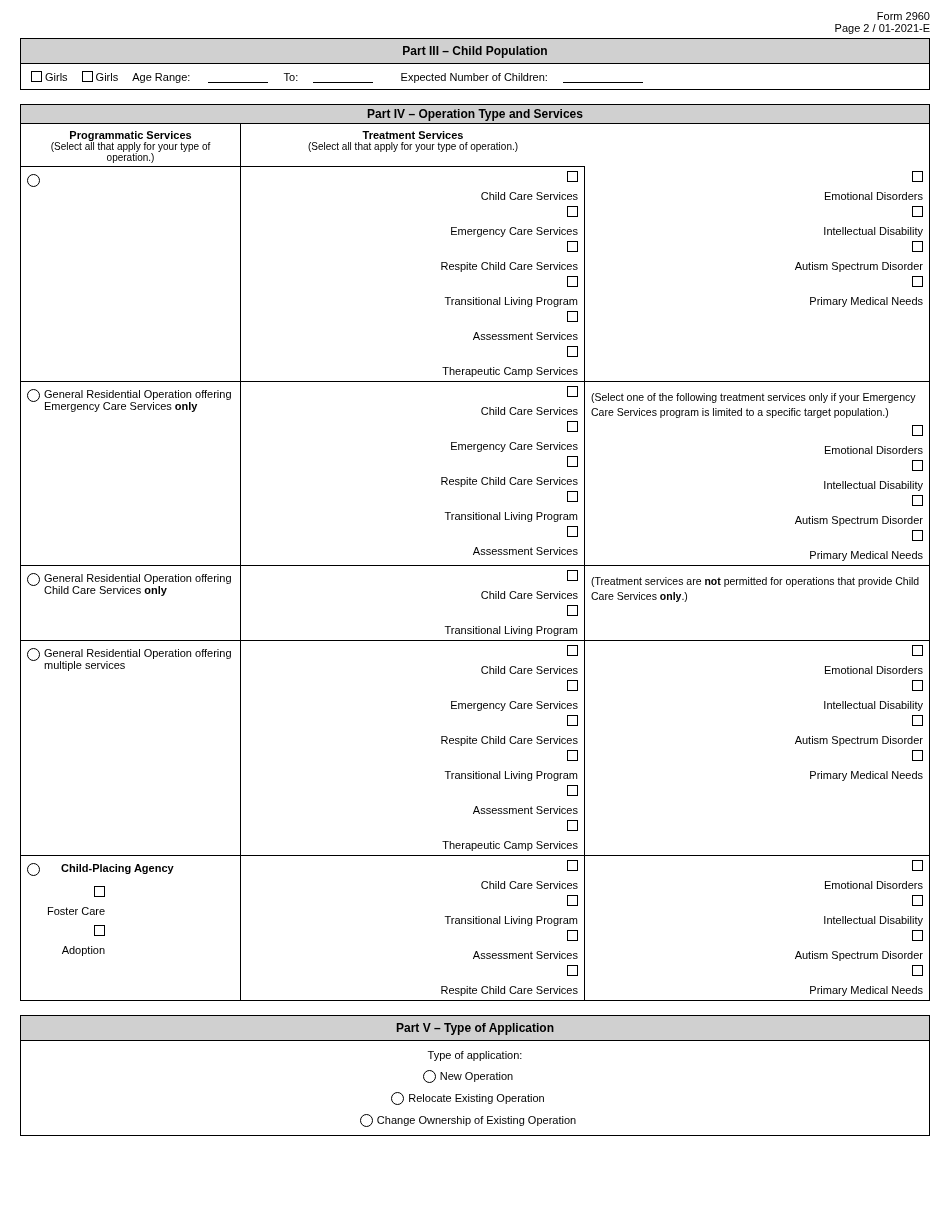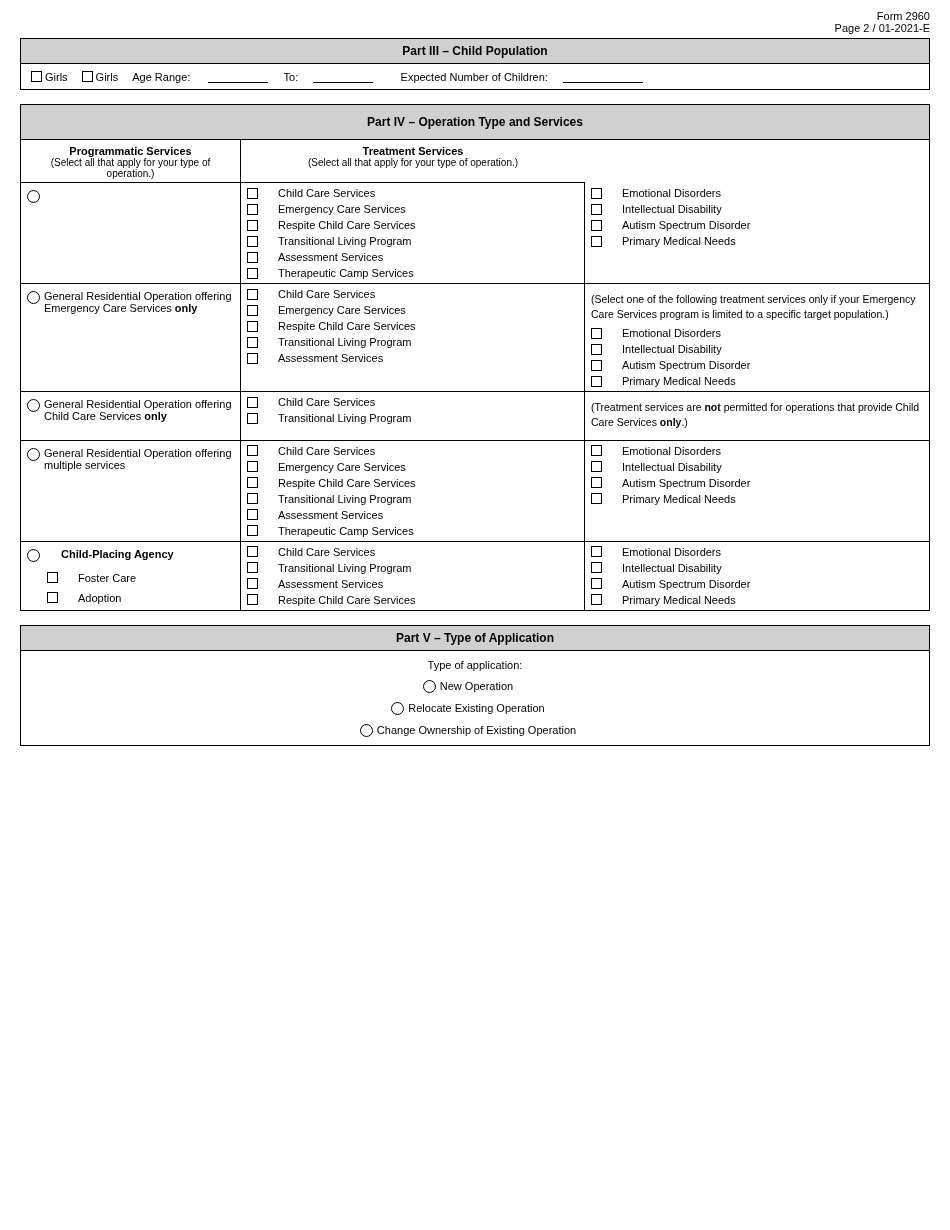--- a/index.html
+++ b/index.html
@@ -43,21 +43,21 @@
       margin-right: 8px;
     }
     .part4-wrapper {
       border: 1px solid #000;
       margin-bottom: 14px;
     }
     .part4-header {
       background: #d0d0d0;
       text-align: center;
       font-weight: bold;
-      padding: 10px;
+      padding: 2px;
       border-bottom: 1px solid #000;
       font-size: 12px;
     }
     .part4-cols {
       display: grid;
       grid-template-columns: 220px 1fr 1fr;
     }
     .col-header {
       font-weight: bold;
       text-align: center;
@@ -83,23 +83,24 @@
       border-right: 1px solid #000;
       border-bottom: 1px solid #000;
       padding: 4px 6px;
     }
     .treat-cell {
       border-bottom: 1px solid #000;
       padding: 4px 6px;
     }
     .check-item {
       display: flex;
-      align-items: center;
-      gap: 20px;
+      align-items: flex-end;
+      gap: 8px;
       margin-bottom: 4px;
+      flex-direction: column;
     }
     .check-item:last-child { margin-bottom: 0; }
     .radio-op {
       width: 13px;
       height: 13px;
       border: 1px solid #000;
       border-radius: 50%;
       display: inline-block;
       flex-shrink: 0;
       margin-top: 1px;

